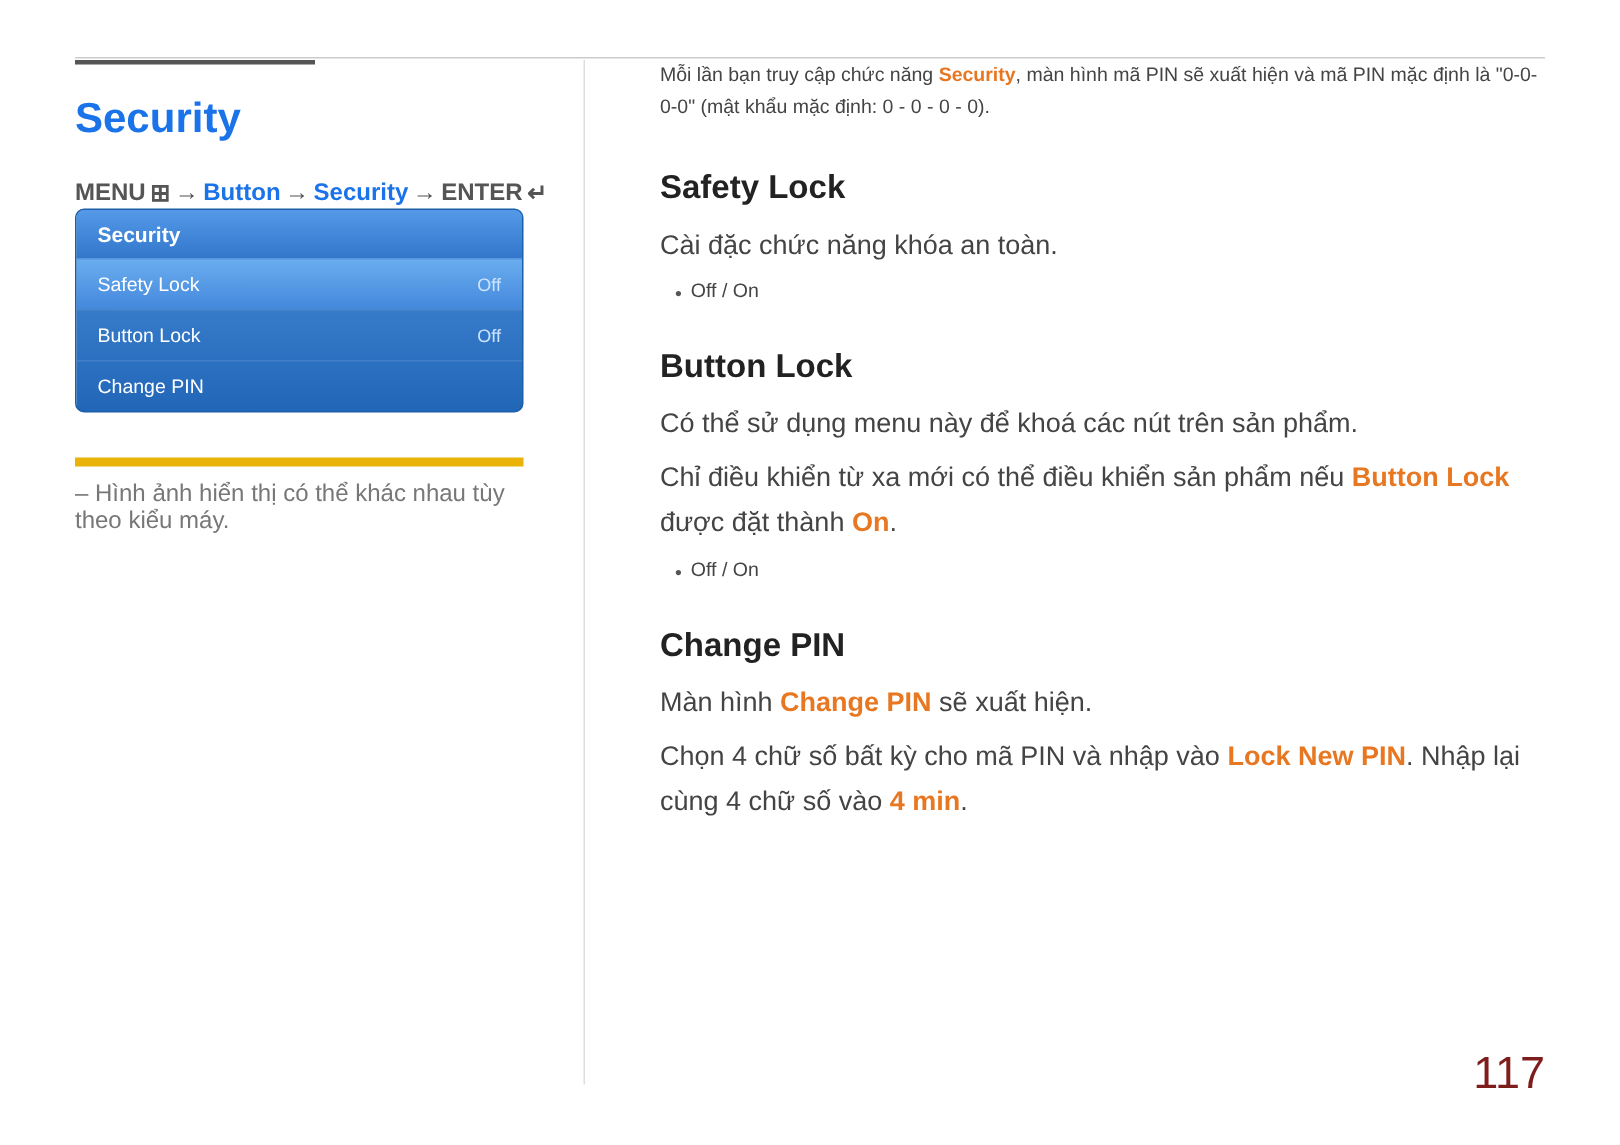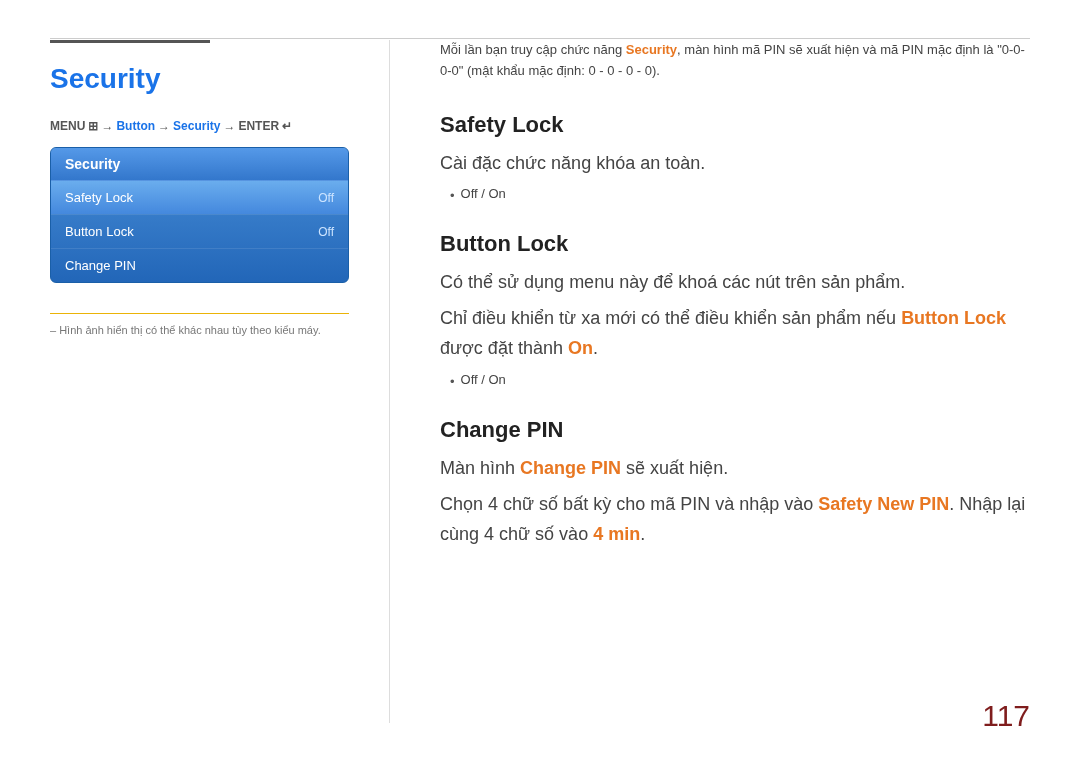--- a/index.html
+++ b/index.html
@@ -37,23 +37,22 @@
     }
 
     .section-title {
       font-size: 28px;
       font-weight: bold;
       color: #1a73e8;
       margin-bottom: 24px;
     }
 
     .menu-breadcrumb {
-      font-size: 12px;
+      font-size: 16px;
       color: #555;
-      margin-bottom: 14px;
       display: flex;
       align-items: center;
       gap: 3px;
       font-weight: bold;
     }
 
     .menu-breadcrumb .highlight {
       color: #1a73e8;
     }
 
@@ -86,25 +85,25 @@
     .menu-item.active {
       background: linear-gradient(to bottom, #6aadee, #4488dd);
     }
 
     .menu-item-value {
       color: #cce4ff;
       font-size: 12px;
     }
 
     .footnote {
-      font-size: 11px;
+      font-size: 16px;
       color: #777;
       margin-top: 26px;
       padding-top: 10px;
-      border-top: 1px solid #eab308;
+      border-top: 6px solid #eab308;
     }
 
     
     .right-column {
       flex: 1;
       padding-left: 0;
     }
 
     .intro-text {
       font-size: 13px;
@@ -243,19 +242,19 @@
         <span class="orange">Off / On</span>
       </div>
     </div>
 
     <div class="content-section">
       <div class="content-section-title">Change PIN</div>
       <div class="content-text">
         Màn hình <span class="orange">Change PIN</span> sẽ xuất hiện.
       </div>
       <div class="content-text" style="margin-top:5px;">
-        Chọn 4 chữ số bất kỳ cho mã PIN và nhập vào <span class="orange">Safety New PIN</span>. Nhập lại cùng 4 chữ số vào <span class="orange">4 min</span>.
+        Chọn 4 chữ số bất kỳ cho mã PIN và nhập vào <span class="orange">Lock New PIN</span>. Nhập lại cùng 4 chữ số vào <span class="orange">4 min</span>.
       </div>
     </div>
   </div>
 </div>
 
 <div class="page-number">117</div>
 
 </body></html>

